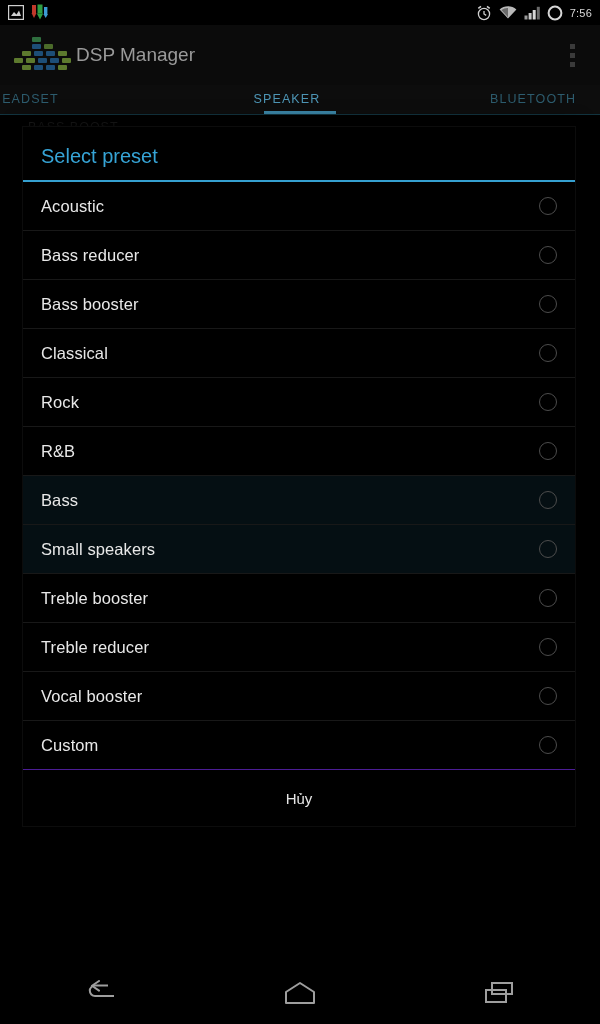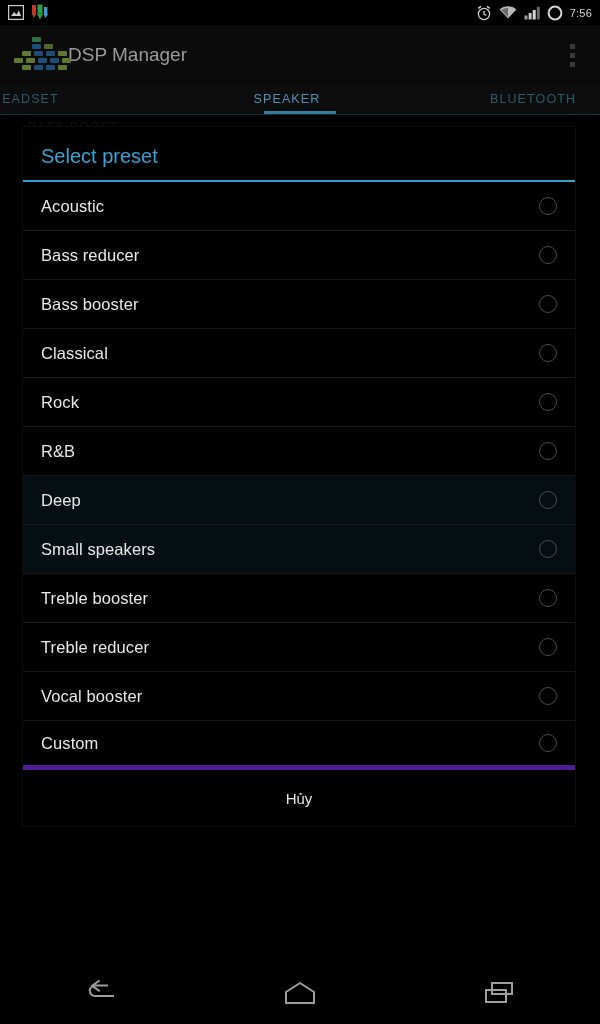--- a/index.html
+++ b/index.html
@@ -23,21 +23,21 @@
   .sb-ico { display: block; }
 
   
   #actionbar {
     position: absolute; top: 25px; left: 0; width: 600px; height: 60px;
     background: #0b0b0b; display: flex; align-items: center; padding: 0 14px;
   }
   #applogo { width: 46px; height: 40px; position: relative; flex: 0 0 auto; }
   #applogo .eqrow { position: absolute; display: flex; gap: 3px; }
   #applogo .blk { width: 9px; height: 5px; border-radius: 1px; }
-  #apptitle { color: #9a9a9a; font-size: 19px; margin-left: 8px; font-weight: 400; }
+  #apptitle { color: #9a9a9a; font-size: 19px; margin-left: 16px; font-weight: 400; }
   #overflow { margin-left: auto; width: 28px; height: 40px;
               display: flex; flex-direction: column; justify-content: center;
               align-items: center; gap: 4px; }
   #overflow i { width: 5px; height: 5px; background: #3a3a3a; display: block; }
 
   
   #tabstrip {
     position: absolute; top: 85px; left: 0; width: 600px; height: 30px;
     background: #0d0d0d; border-bottom: 1px solid #12343f;
   }
@@ -96,21 +96,21 @@
   }
   #dlg-title {
     color: #36a4d6; font-size: 20px; padding: 18px 18px 12px 18px;
   }
   #dlg-divider { height: 2px; background: #35a0d0; margin: 0 0 0 0; }
   #dlg-list { }
   .row {
     position: relative; height: 49px; display: flex; align-items: center;
     border-bottom: 1px solid #181818; padding: 0 0 0 18px;
   }
-  .row:last-child { border-bottom: 5px solid #4c1d95; }
+  .row:last-child { border-bottom: 1px solid #4c1d95; }
   .row-label { color: #e8e8e8; font-size: 16.5px; letter-spacing: .1px; text-align: right; }
   .radio {
     position: absolute; right: 18px; top: 50%; transform: translateY(-50%);
     width: 18px; height: 18px; border-radius: 50%;
     border: 1.5px solid #4c4c4c; background: transparent;
   }
   
   .row.tinted { background: rgba(10,28,34,.55); }
 
   #dlg-footer { height: 56px; display: flex; align-items: center; justify-content: center; }
@@ -308,21 +308,21 @@
       </div>
       <div class="row">
         <span class="row-label">Rock</span>
         <span class="radio"></span>
       </div>
       <div class="row">
         <span class="row-label">R&amp;B</span>
         <span class="radio"></span>
       </div>
       <div class="row tinted">
-        <span class="row-label">Deep</span>
+        <span class="row-label">Bass</span>
         <span class="radio"></span>
       </div>
       <div class="row tinted">
         <span class="row-label">Small speakers</span>
         <span class="radio"></span>
       </div>
       <div class="row">
         <span class="row-label">Treble booster</span>
         <span class="radio"></span>
       </div>

